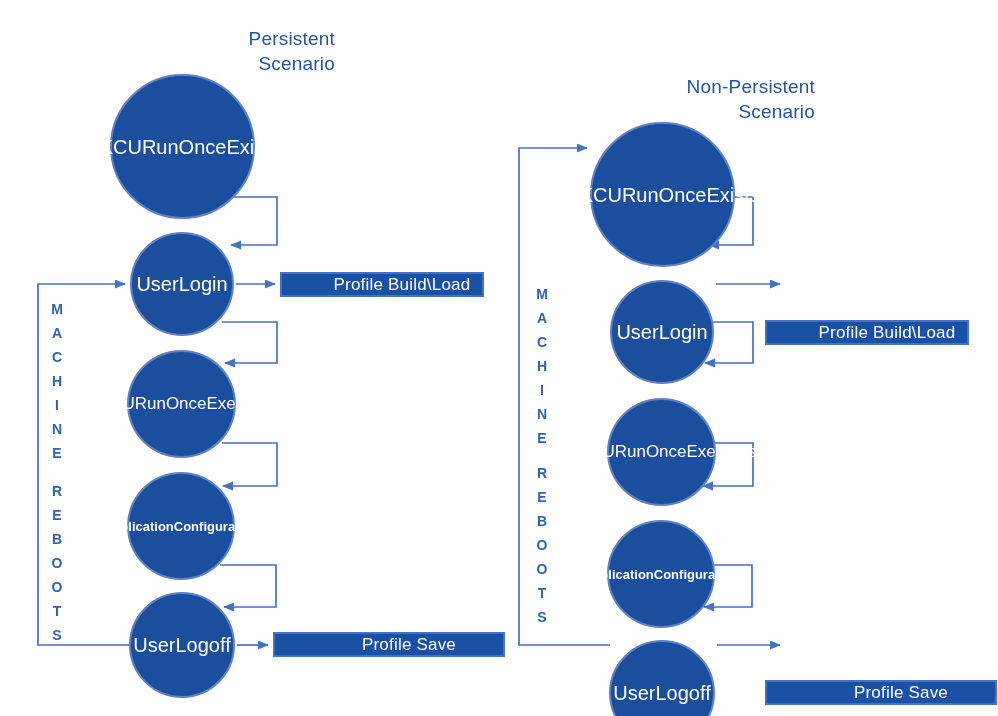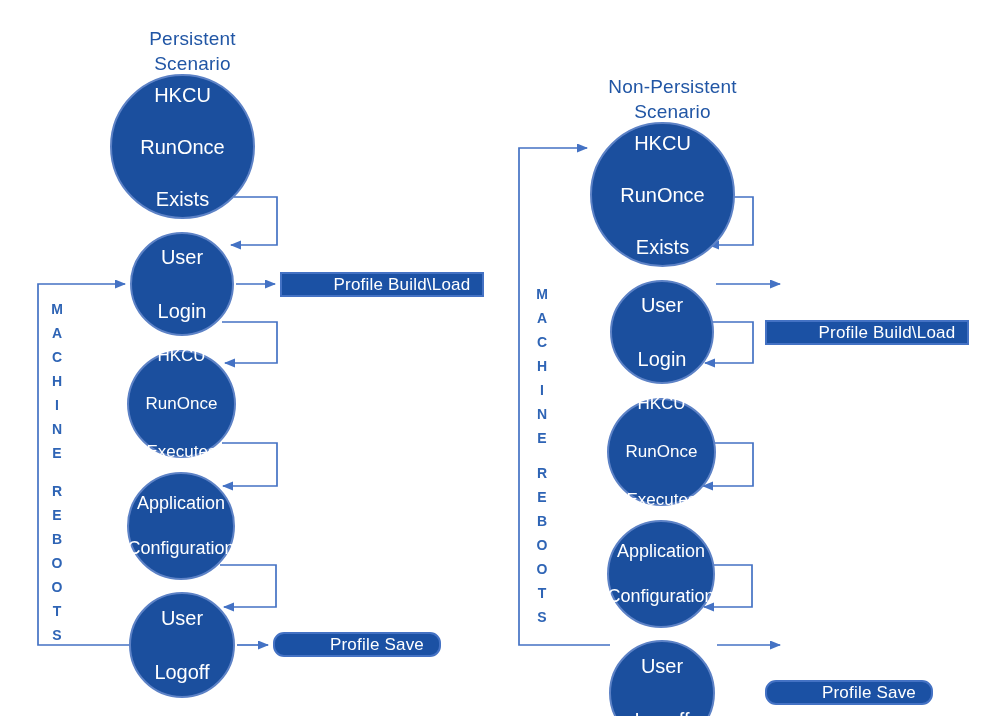--- a/index.html
+++ b/index.html
@@ -29,59 +29,58 @@
     stroke-width:1.7;
   }
   .connector-layer marker path{fill:var(--connector);stroke:none;}
 
   .diagram{position:absolute;top:0;width:518px;height:716px;}
   .diagram.d0{left:0;}
   .diagram.d1{left:480px;margin-top:48px;}
 
   .diagram-title{
     position:absolute;
-    top:26px;left:40px;width:305px;
-    text-align:center;
+    top:26px;left:30px;width:305px;
+    text-align:right;
     color:var(--title-text);
     font-size:19px;line-height:25px;
     font-weight:400;
     letter-spacing:.2px;
   }
 
   .node{
     position:absolute;
     border-radius:50%;
     background:var(--node-fill);
     border:2px solid var(--node-border);
     color:var(--node-text);
-    display:flex;flex-direction:column;
+    display:flex;
     align-items:center;justify-content:center;
     text-align:center;
-    gap:24px;
   }
   .node span{display:block;}
   .node.n1{left:110px;top:74px;width:145px;height:145px;font-size:20px;line-height:28px;}
   .node.n2{left:130px;top:232px;width:104px;height:104px;font-size:20px;line-height:30px;}
   .node.n3{left:127px;top:350px;width:109px;height:108px;font-size:17px;line-height:24px;}
-  .node.n4{left:127px;top:472px;width:108px;height:108px;font-size:18px;line-height:21px;font-weight:400;}
+  .node.n4{left:127px;top:472px;width:108px;height:108px;font-size:13px;line-height:21px;font-weight:700;}
   .node.n5{left:129px;top:592px;width:106px;height:106px;font-size:20px;line-height:30px;}
 
   .flow-box{
     position:absolute;
     height:25px;
     background:var(--box-fill);
     border:2px solid var(--box-border);
     color:var(--node-text);
     display:flex;align-items:center;justify-content:center;
     font-size:17px;
     letter-spacing:.2px;
     padding-left:40px;
   }
   .box-build{left:280px;top:272px;width:204px;}
-  .box-save{left:273px;top:632px;width:168px;border-radius:11px;}
+  .box-save{left:273px;top:632px;width:232px;}
   .d1 .box-build{left:285px;}
   .d1 .box-save{left:285px;}
 
   .vlabel{
     position:absolute;
     writing-mode:vertical-rl;
     text-orientation:upright;
     letter-spacing:8px;
     color:var(--side-label-text);
     font-size:14px;

